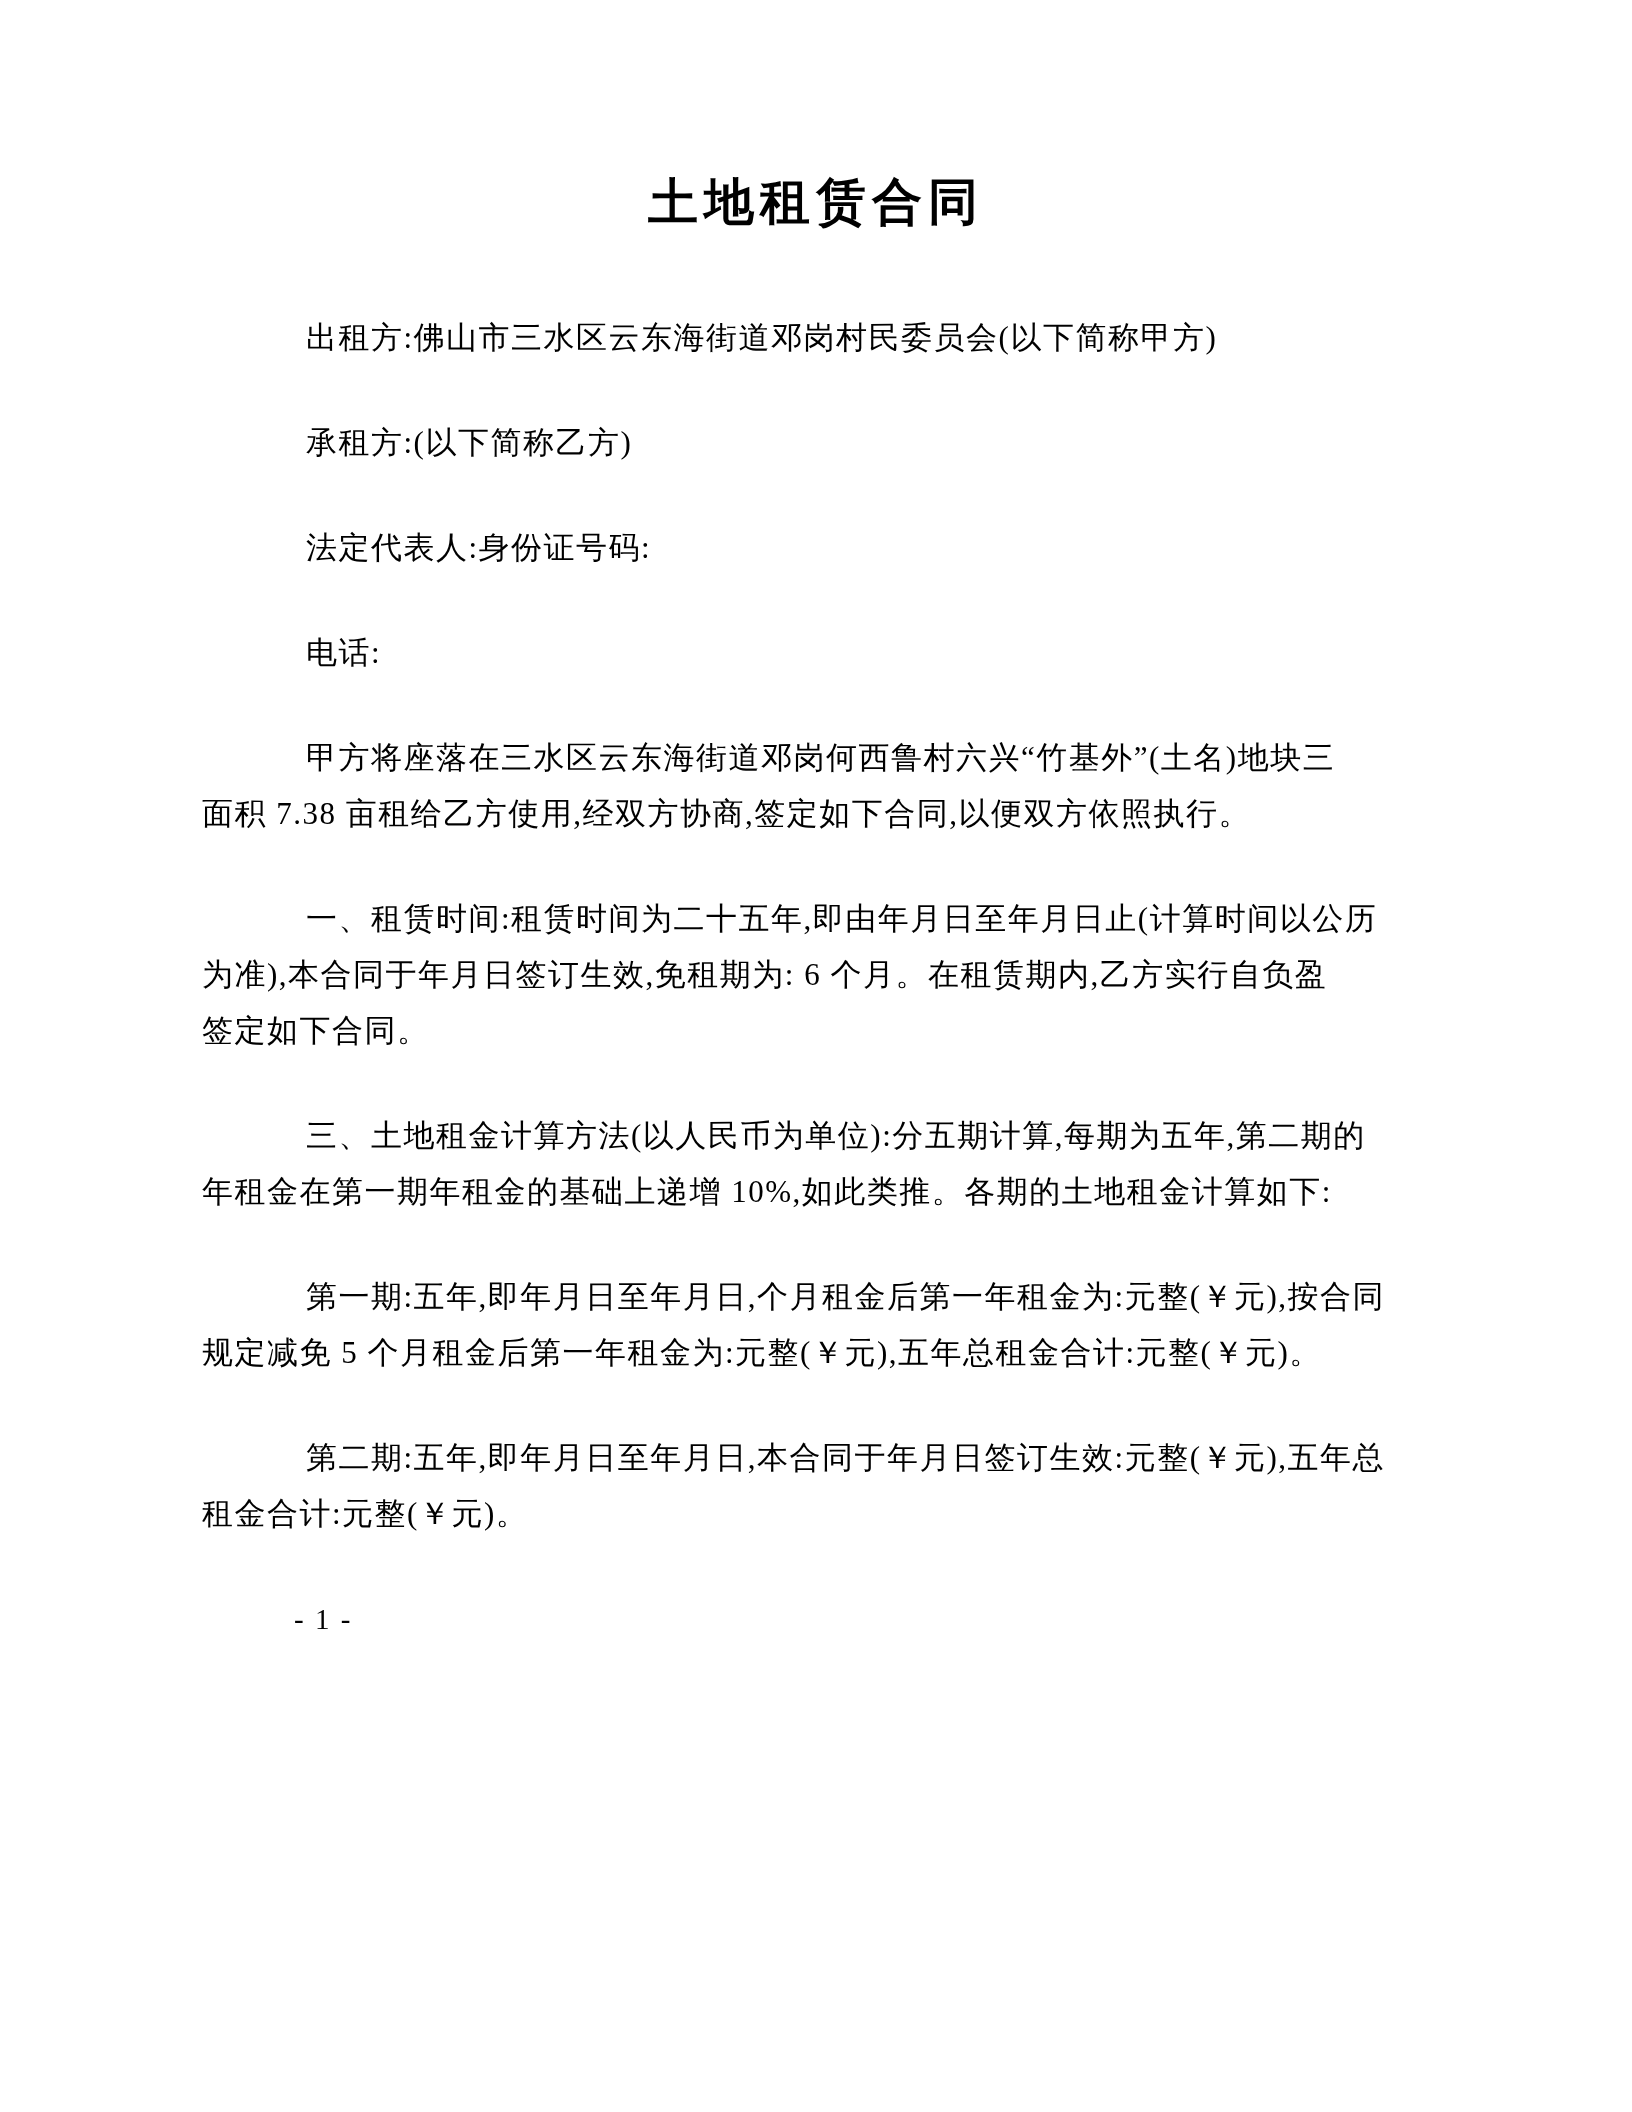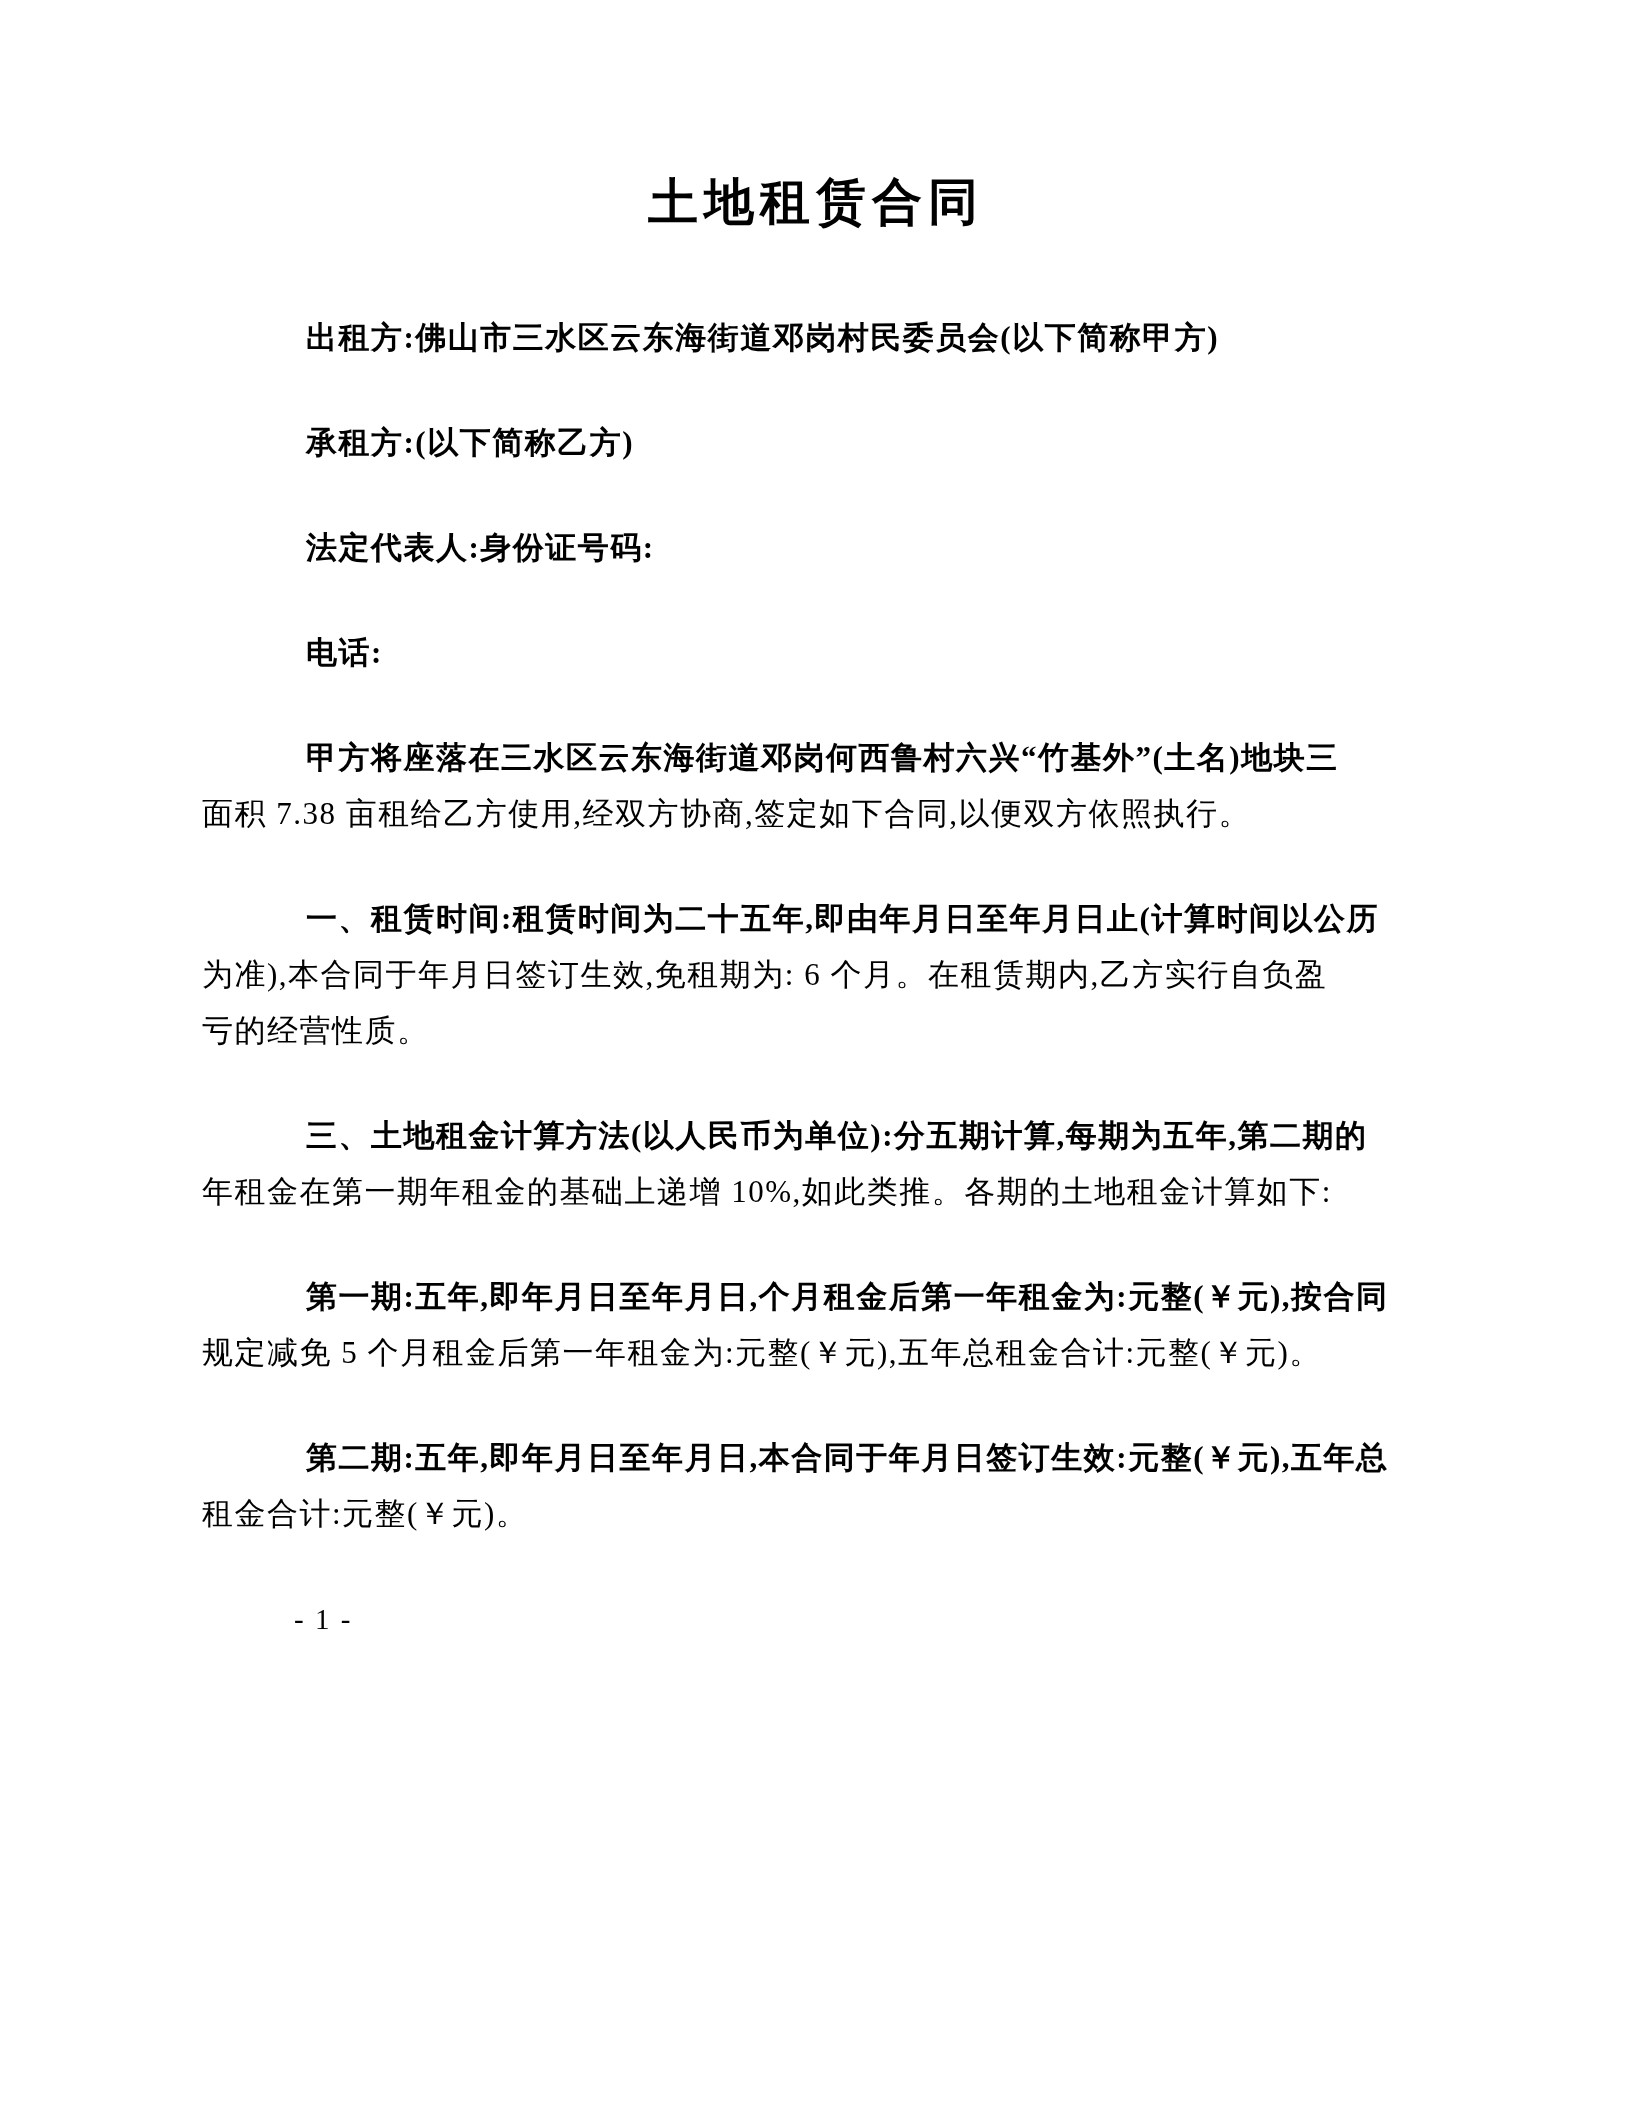--- a/index.html
+++ b/index.html
@@ -35,21 +35,20 @@
     margin: 0 0 49px 0;
   }
   .line {
     font-size: 31px;
     line-height: 56px;
     letter-spacing: 1.5px;
     white-space: nowrap;
   }
   .line.first {
     padding-left: 104px;
-    font-weight: bold;
   }
   .page-number {
     font-size: 29px;
     line-height: 56px;
     padding-left: 92px;
     letter-spacing: 2px;
     white-space: nowrap;
   }
 </style>
 </head>
@@ -71,21 +70,21 @@
       <div class="para">
         <div class="line first">电话:</div>
       </div>
       <div class="para">
         <div class="line first">甲方将座落在三水区云东海街道邓岗何西鲁村六兴“竹基外”(土名)地块三</div>
         <div class="line">面积 7.38 亩租给乙方使用,经双方协商,签定如下合同,以便双方依照执行。</div>
       </div>
       <div class="para">
         <div class="line first">一、租赁时间:租赁时间为二十五年,即由年月日至年月日止(计算时间以公历</div>
         <div class="line">为准),本合同于年月日签订生效,免租期为: 6 个月。在租赁期内,乙方实行自负盈</div>
-        <div class="line">亏的经营性质。</div>
+        <div class="line">签定如下合同。</div>
       </div>
       <div class="para">
         <div class="line first">三、土地租金计算方法(以人民币为单位):分五期计算,每期为五年,第二期的</div>
         <div class="line">年租金在第一期年租金的基础上递增 10%,如此类推。各期的土地租金计算如下:</div>
       </div>
       <div class="para">
         <div class="line first">第一期:五年,即年月日至年月日,个月租金后第一年租金为:元整(￥元),按合同</div>
         <div class="line">规定减免 5 个月租金后第一年租金为:元整(￥元),五年总租金合计:元整(￥元)。</div>
       </div>
       <div class="para">

